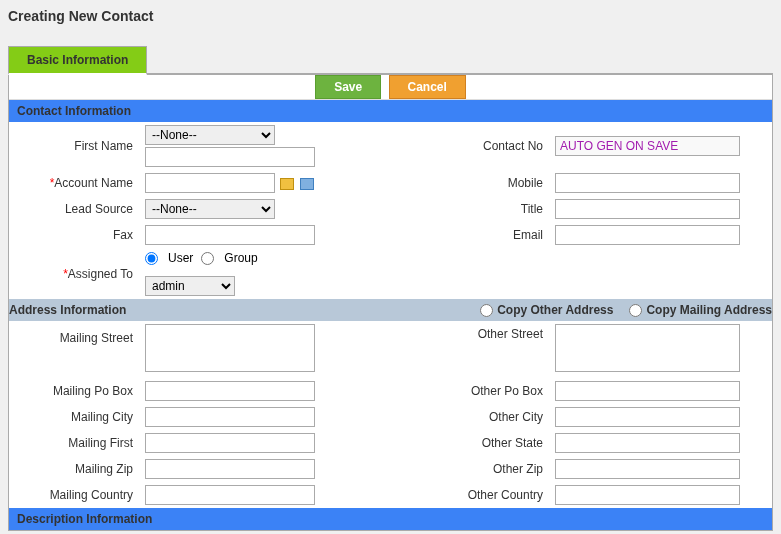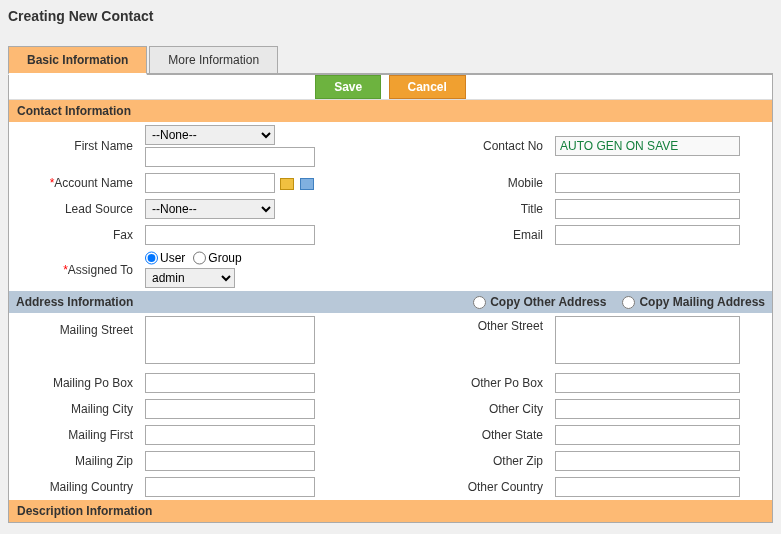--- a/index.html
+++ b/index.html
@@ -24,21 +24,21 @@
       padding: 6px 18px;
       border: 1px solid #aaa;
       border-bottom: none;
       background: #e8e8e8;
       cursor: pointer;
       font-size: 12px;
       color: #333;
       margin-right: 2px;
     }
     .tab.active {
-      background: #fdba74;
+      background: #84cc16;
       font-weight: bold;
       border-bottom: 2px solid #fff;
       margin-bottom: -2px;
     }
     .main-panel {
       border: 1px solid #aaa;
       border-top: none;
       background: #fff;
       padding: 0;
     }
@@ -61,21 +61,21 @@
     .btn-cancel {
       background: #f0a030;
       color: #fff;
       border: 1px solid #d08020;
       padding: 4px 18px;
       font-size: 12px;
       font-weight: bold;
       cursor: pointer;
     }
     .section-header {
-      background: #fdba74;
+      background: #3b82f6;
       padding: 4px 8px;
       font-weight: bold;
       font-size: 12px;
       color: #333;
       display: flex;
       align-items: center;
     }
     .form-table {
       width: 100%;
       border-collapse: collapse;
@@ -141,35 +141,36 @@
       margin-left: 2px;
       cursor: pointer;
     }
     .radio-group {
       display: flex;
       align-items: center;
       gap: 8px;
     }
     .radio-label {
       display: flex;
-      gap: 2px;
+      align-items: center;
+      gap: 10px;
     }
     .address-copy-section {
       display: flex;
       align-items: center;
       gap: 16px;
     }
     .copy-radio-label {
       display: flex;
       align-items: center;
       gap: 4px;
     }
     .address-section-header {
       background: #b8c8d8;
-      padding: 4px 7px;
+      padding: 4px 0;
       font-weight: bold;
       font-size: 12px;
       color: #333;
       display: flex;
       align-items: center;
       justify-content: space-between;
     }
     .assigned-select {
       width: 90px;
     }
@@ -180,21 +181,20 @@
       resize: none;
     }
   </style>
 </head>
 <body>
 
 <div class="page-title">Creating New Contact</div>
 
 <div class="tab-container">
   <div class="tab active">Basic Information</div>
-  <div class="tab">More Information</div>
 </div>
 
 <div class="main-panel">
 
   <div class="toolbar">
     <button class="btn-save">Save</button>
     <button class="btn-cancel">Cancel</button>
   </div>
 
   <div class="section-header">
@@ -212,21 +212,21 @@
           <option>Ms.</option>
           <option>Mrs.</option>
           <option>Dr.</option>
         </select>
         <br>
         <input type="text" class="input-full" style="margin-top: 2px;">
       </td>
       <td style="width:80px;"></td>
       <td class="label-cell">Contact No</td>
       <td>
-        <input type="text" class="input-autogen" value="AUTO GEN ON SAVE" style="width: 185px; color: #15803d; background: rgb(249, 249, 249);">
+        <input type="text" class="input-autogen" value="AUTO GEN ON SAVE" style="width: 185px; color: #a21caf; background: rgb(249, 249, 249);">
       </td>
     </tr>
     <tr>
       <td class="label-cell">
         <span style="color:red;">*</span>Account Name
       </td>
       <td class="input-cell">
         <input type="text" style="width: 130px;">
         <span class="folder-icon" title="Browse"></span>
         <span class="edit-icon" title="Edit"></span>
@@ -273,21 +273,21 @@
         <div class="radio-group">
           <label class="radio-label">
             <input type="radio" name="assigned_type" value="user" checked="" style="">
             <span>User</span>
           </label>
           <label class="radio-label">
             <input type="radio" name="assigned_type" value="group" style="">
             <span>Group</span>
           </label>
         </div>
-        <div style="margin-top:3px;">
+        <div style="margin-top:11px;">
           <select class="assigned-select">
             <option>admin</option>
           </select>
         </div>
       </td>
     </tr>
   </tbody>
     </table>
 
   <div class="address-section-header">

